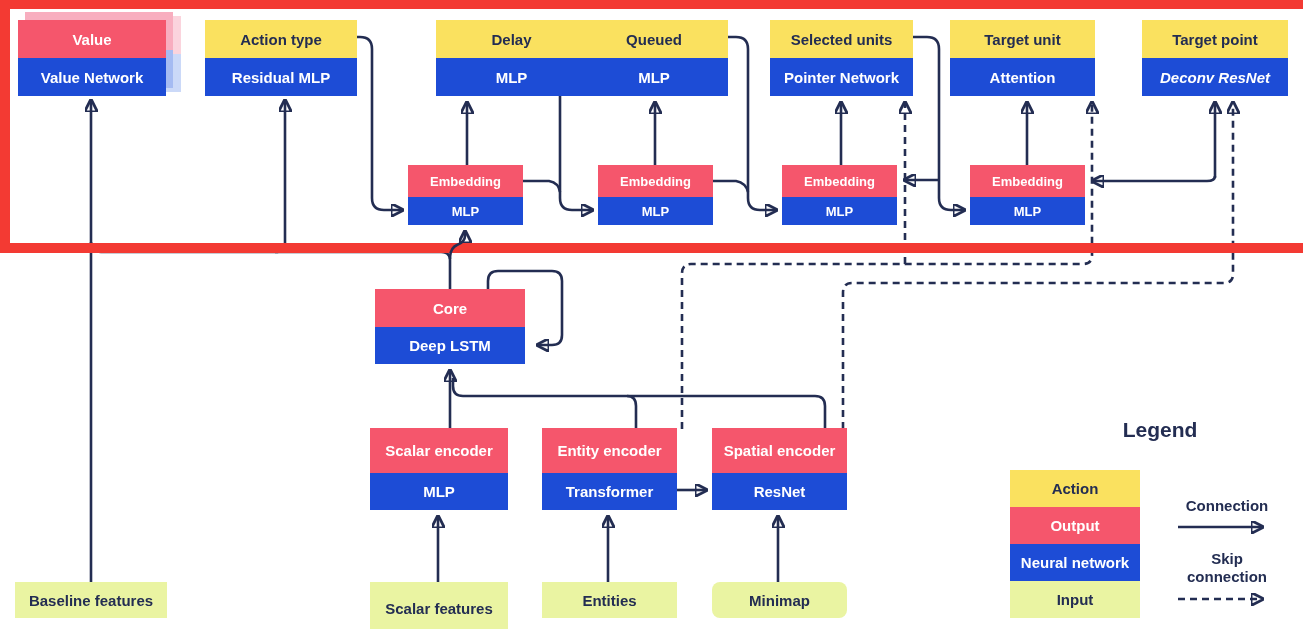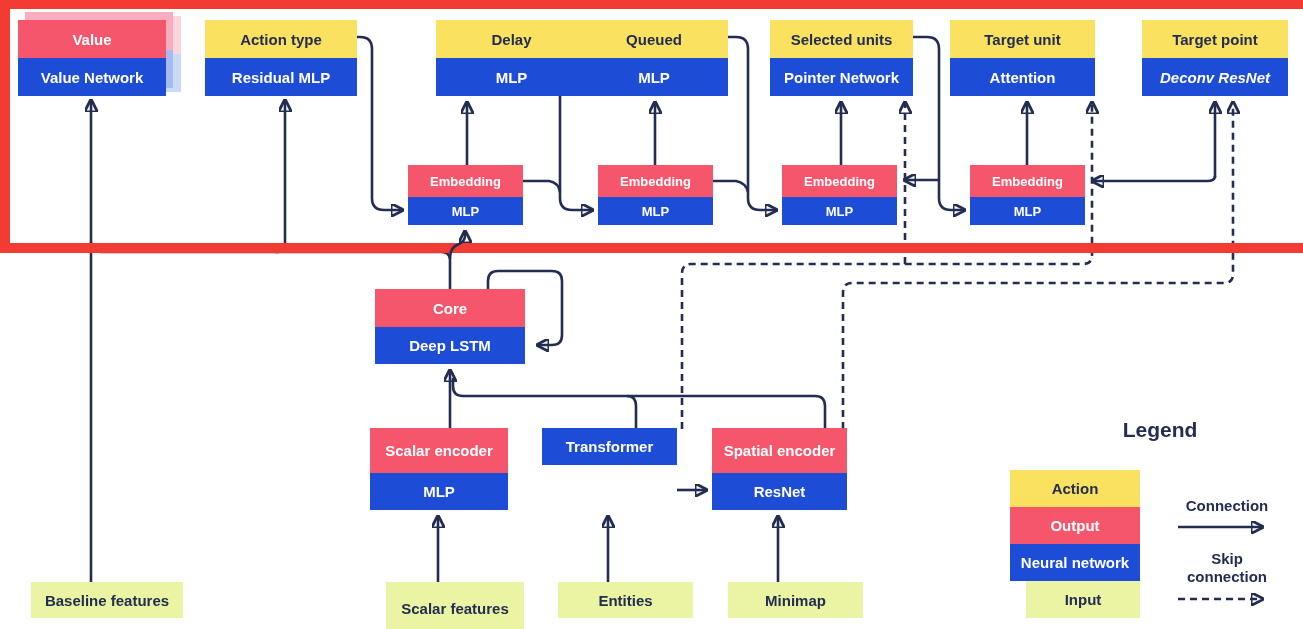--- a/index.html
+++ b/index.html
@@ -14,21 +14,21 @@
   .wires path.dash{stroke-dasharray:7 5;}
   .ah{fill:var(--wire-navy);}
   .block{position:absolute;display:flex;flex-direction:column;border-radius:28px;}
   .seg{display:flex;align-items:center;justify-content:center;font-weight:bold;
        font-size:15px;white-space:nowrap;}
   .seg.yellow{background:var(--action-yellow);color:var(--wire-navy);}
   .seg.pink{background:var(--output-pink);color:#fff;}
   .seg.blue{background:var(--network-blue);color:#fff;}
   .seg.small{font-size:13px;}
   .inputbox{position:absolute;background:var(--input-green);color:var(--wire-navy);
-       display:flex;align-items:center;justify-content:center;font-weight:bold;font-size:15px;margin-left:16px;}
+       display:flex;align-items:center;justify-content:center;font-weight:bold;font-size:15px;}
   .shadow{position:absolute;}
   .border-red{position:absolute;left:0px;top:-1px;width:1293px;height:234px;
        border:10px solid var(--highlight-red);pointer-events:none;}
   .legend-title{position:absolute;left:1090px;top:418px;width:140px;text-align:center;
        font-size:21px;font-weight:bold;color:var(--wire-navy);}
   .legend-swatches{position:absolute;left:1010px;top:470px;width:130px;}
   .legend-swatches .seg{height:37px;}
   .leg-label{position:absolute;width:110px;text-align:center;color:var(--wire-navy);
        font-size:15px;font-weight:bold;line-height:18px;}
 </style>
@@ -141,31 +141,32 @@
   <div class="block" style="left:375px;top:289px;width:150px;">
     <div class="seg pink" style="height:38px;">Core</div>
     <div class="seg blue" style="height:37px;">Deep LSTM</div>
   </div>
 
   <div class="block" style="left:370px;top:428px;width:138px;">
     <div class="seg pink" style="height:45px;">Scalar encoder</div>
     <div class="seg blue" style="height:37px;">MLP</div>
   </div>
   <div class="block" style="left:542px;top:428px;width:135px;">
+    <div class="seg pink" style="height:45px;">Entity encoder</div>
     <div class="seg blue" style="height:37px;">Transformer</div>
   </div>
   <div class="block" style="left:712px;top:428px;width:135px;">
     <div class="seg pink" style="height:45px;">Spatial encoder</div>
     <div class="seg blue" style="height:37px;">ResNet</div>
   </div>
 
   <div class="inputbox" style="left:15px;top:582px;width:152px;height:36px;">Baseline features</div>
   <div class="inputbox" style="left:370px;top:582px;width:138px;height:52px;">Scalar features</div>
   <div class="inputbox" style="left:542px;top:582px;width:135px;height:36px;">Entities</div>
-  <div class="inputbox" style="left:712px;top:582px;width:135px;height:36px;">Minimap</div>
+  <div class="inputbox" style="left:712px;top:582px;width:135px;height:36px;border-radius:8px;">Minimap</div>
 
   <div class="border-red"></div>
 
   <svg class="wires" width="1303" height="629" style="z-index:5;">
     <path d="M450,259 Q450,248 457,245 Q465,242 465,236 V231" marker-end="url(#ah)"></path>
   </svg>
 
   <div class="legend-title">Legend</div>
   <div class="legend-swatches">
     <div class="seg yellow">Action</div>

